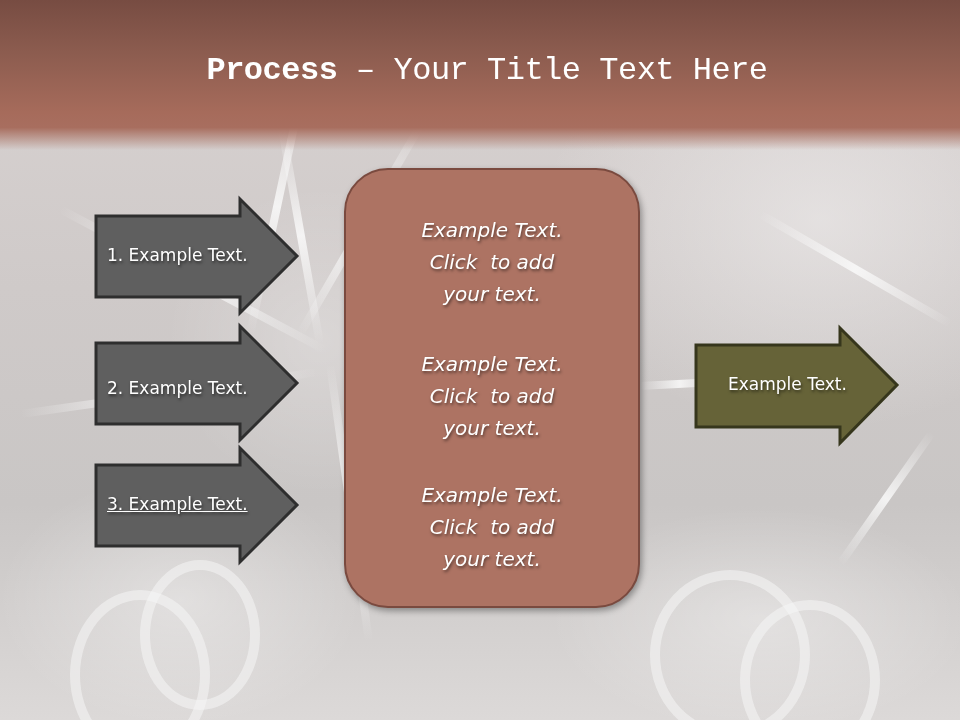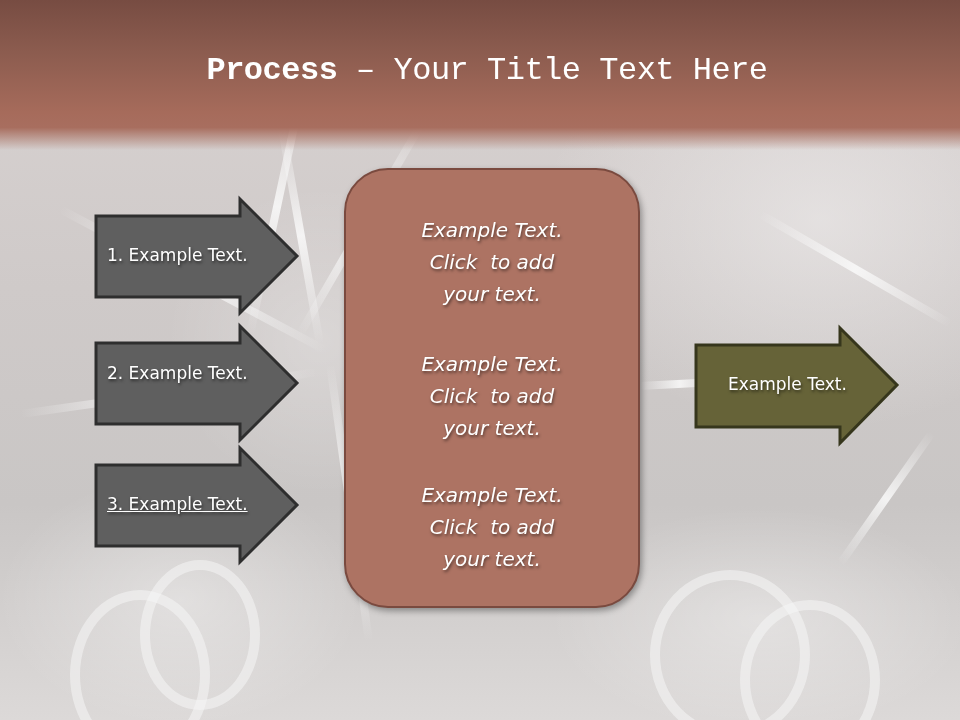--- a/index.html
+++ b/index.html
@@ -64,21 +64,21 @@
     <svg width="205" height="116">
       <polygon points="1,18 145,18 145,1 202,58 145,115 145,99 1,99" fill="#5f5f5f" stroke="#2e2e2e" stroke-width="3" stroke-linejoin="miter"></polygon>
     </svg>
     <span class="arrow-label" style="left:12px;top:47px;">1. Example Text.</span>
   </div>
 
   <div class="arrow" style="left:95px;top:325px;width:205px;height:116px;">
     <svg width="205" height="116">
       <polygon points="1,18 145,18 145,1 202,58 145,115 145,99 1,99" fill="#5f5f5f" stroke="#2e2e2e" stroke-width="3" stroke-linejoin="miter"></polygon>
     </svg>
-    <span class="arrow-label" style="left:12px;top:38px;">2. Example Text.</span>
+    <span class="arrow-label" style="left:12px;top:53px;">2. Example Text.</span>
   </div>
 
   <div class="arrow" style="left:95px;top:447px;width:205px;height:116px;">
     <svg width="205" height="116">
       <polygon points="1,18 145,18 145,1 202,58 145,115 145,99 1,99" fill="#5f5f5f" stroke="#2e2e2e" stroke-width="3" stroke-linejoin="miter"></polygon>
     </svg>
     <span class="arrow-label" style="left:12px;top:47px;text-decoration:underline;">3. Example Text.</span>
   </div>
 
   <div class="center-box">

